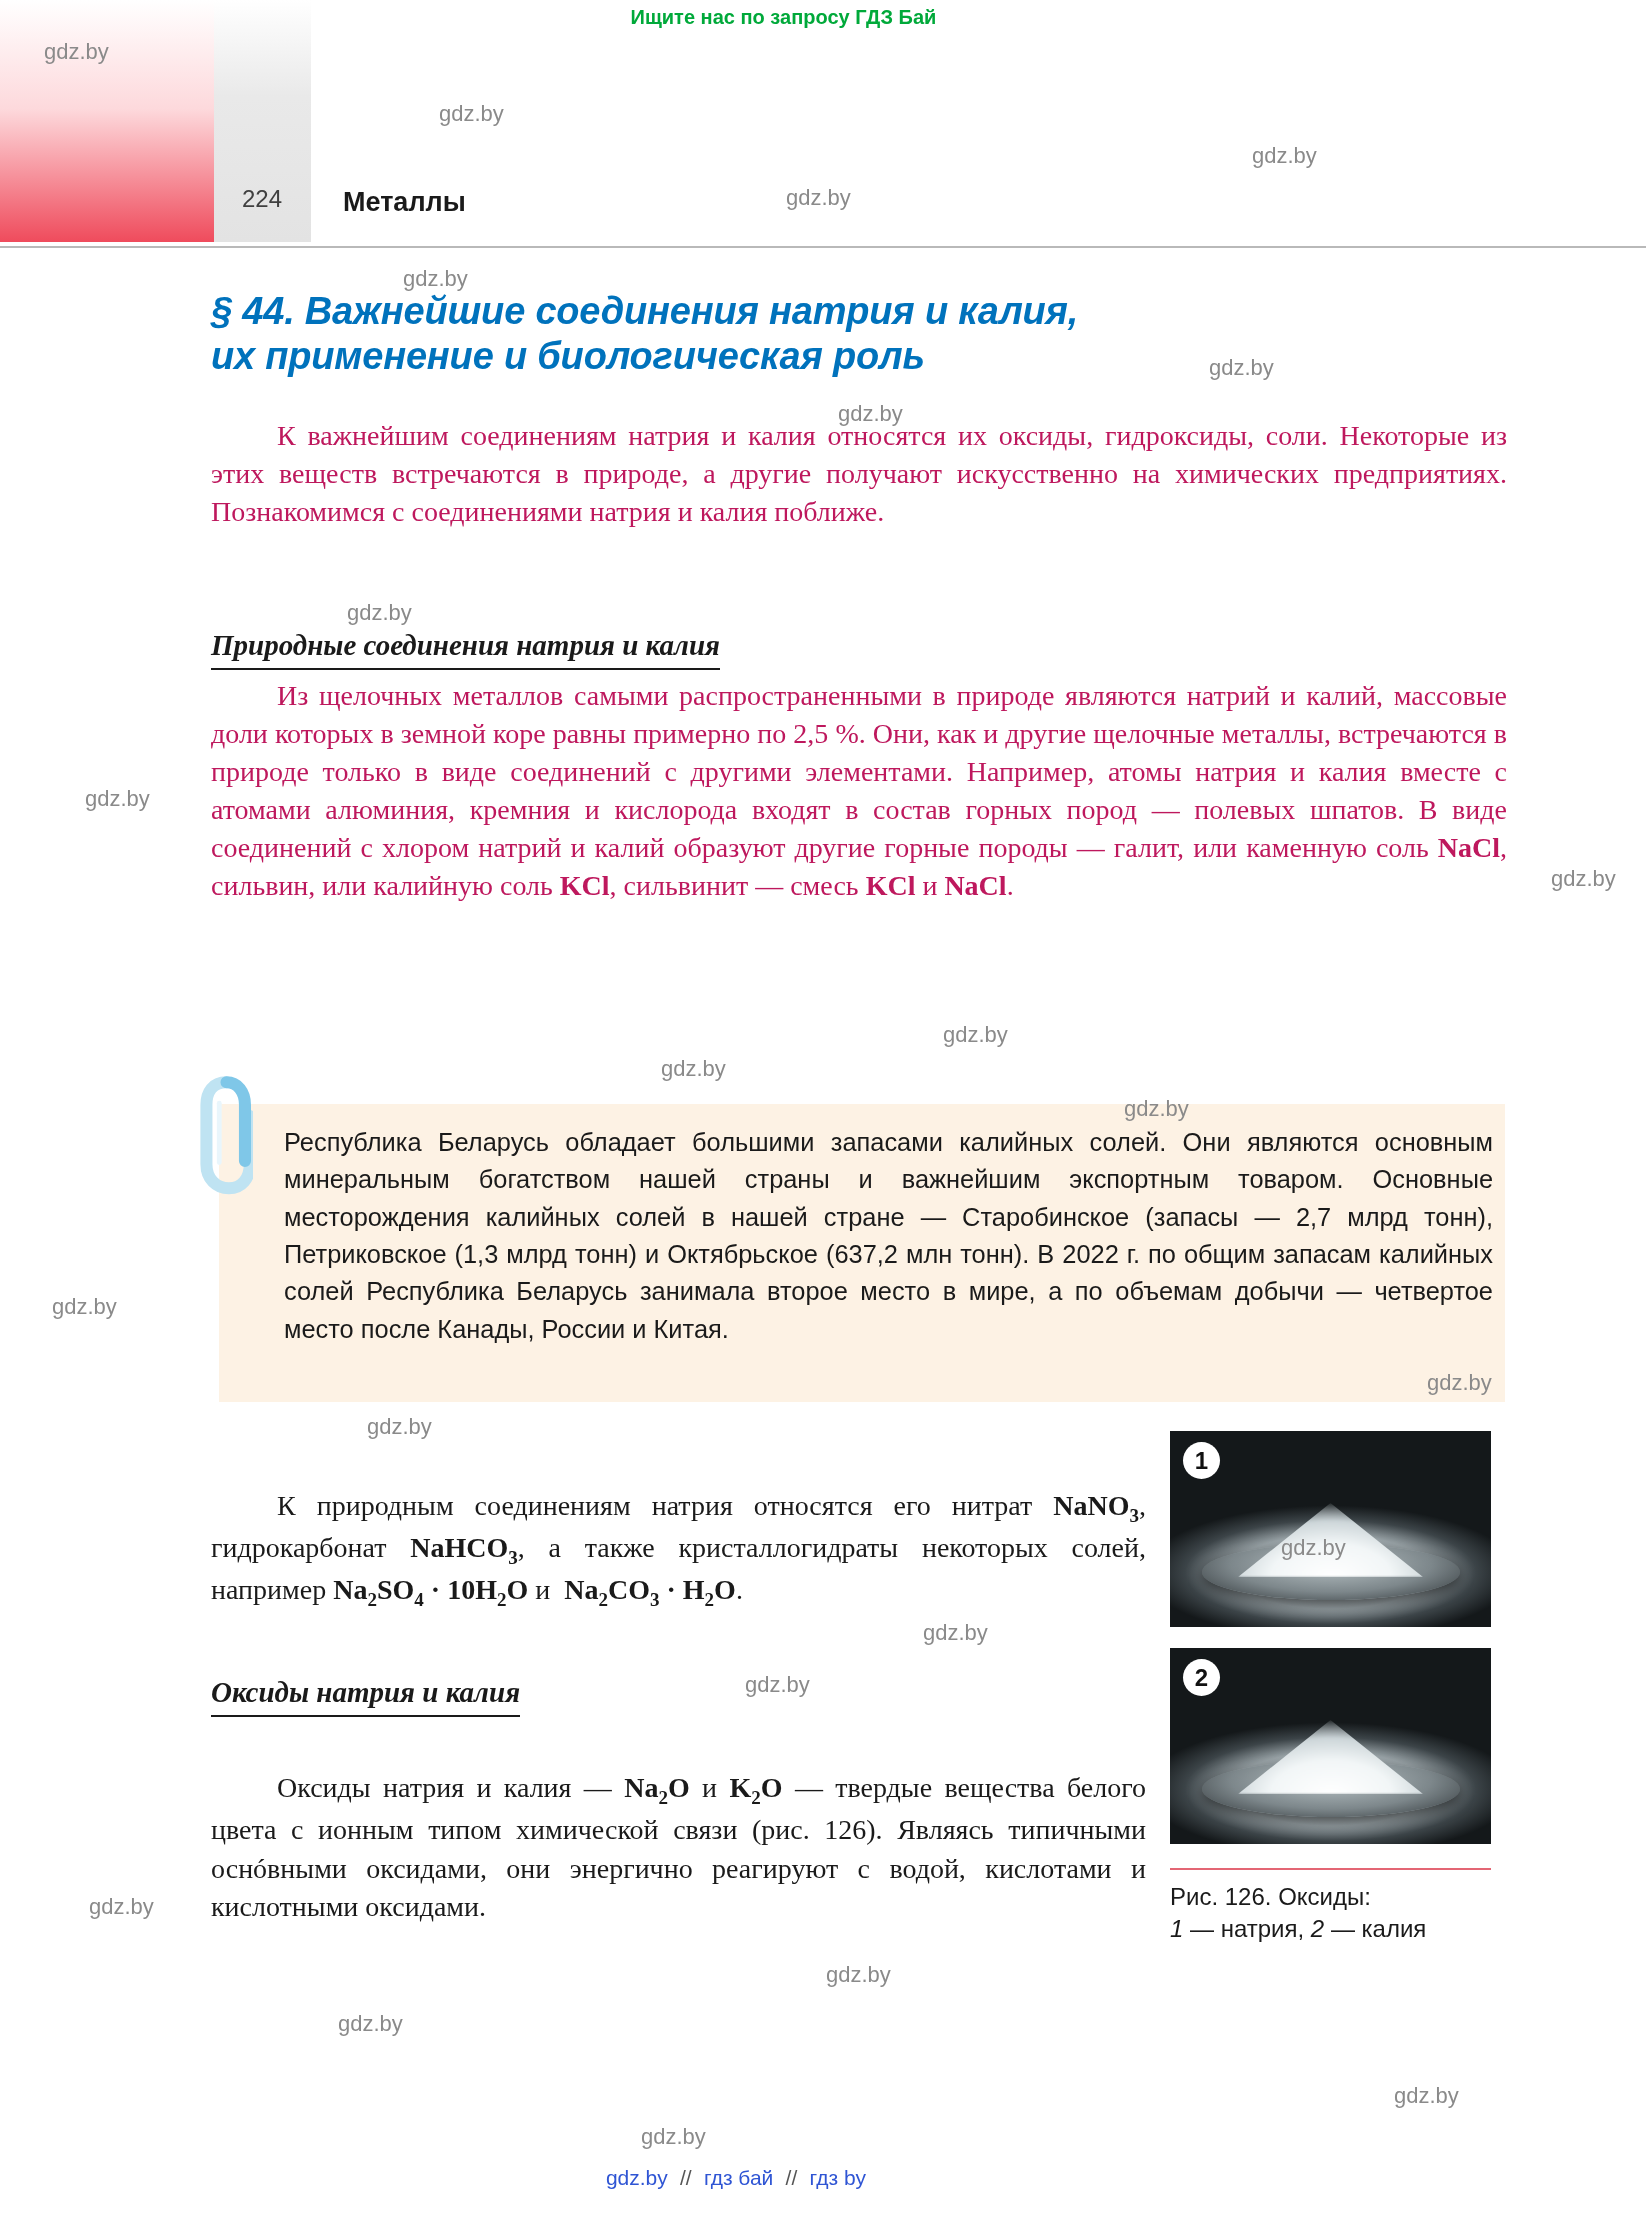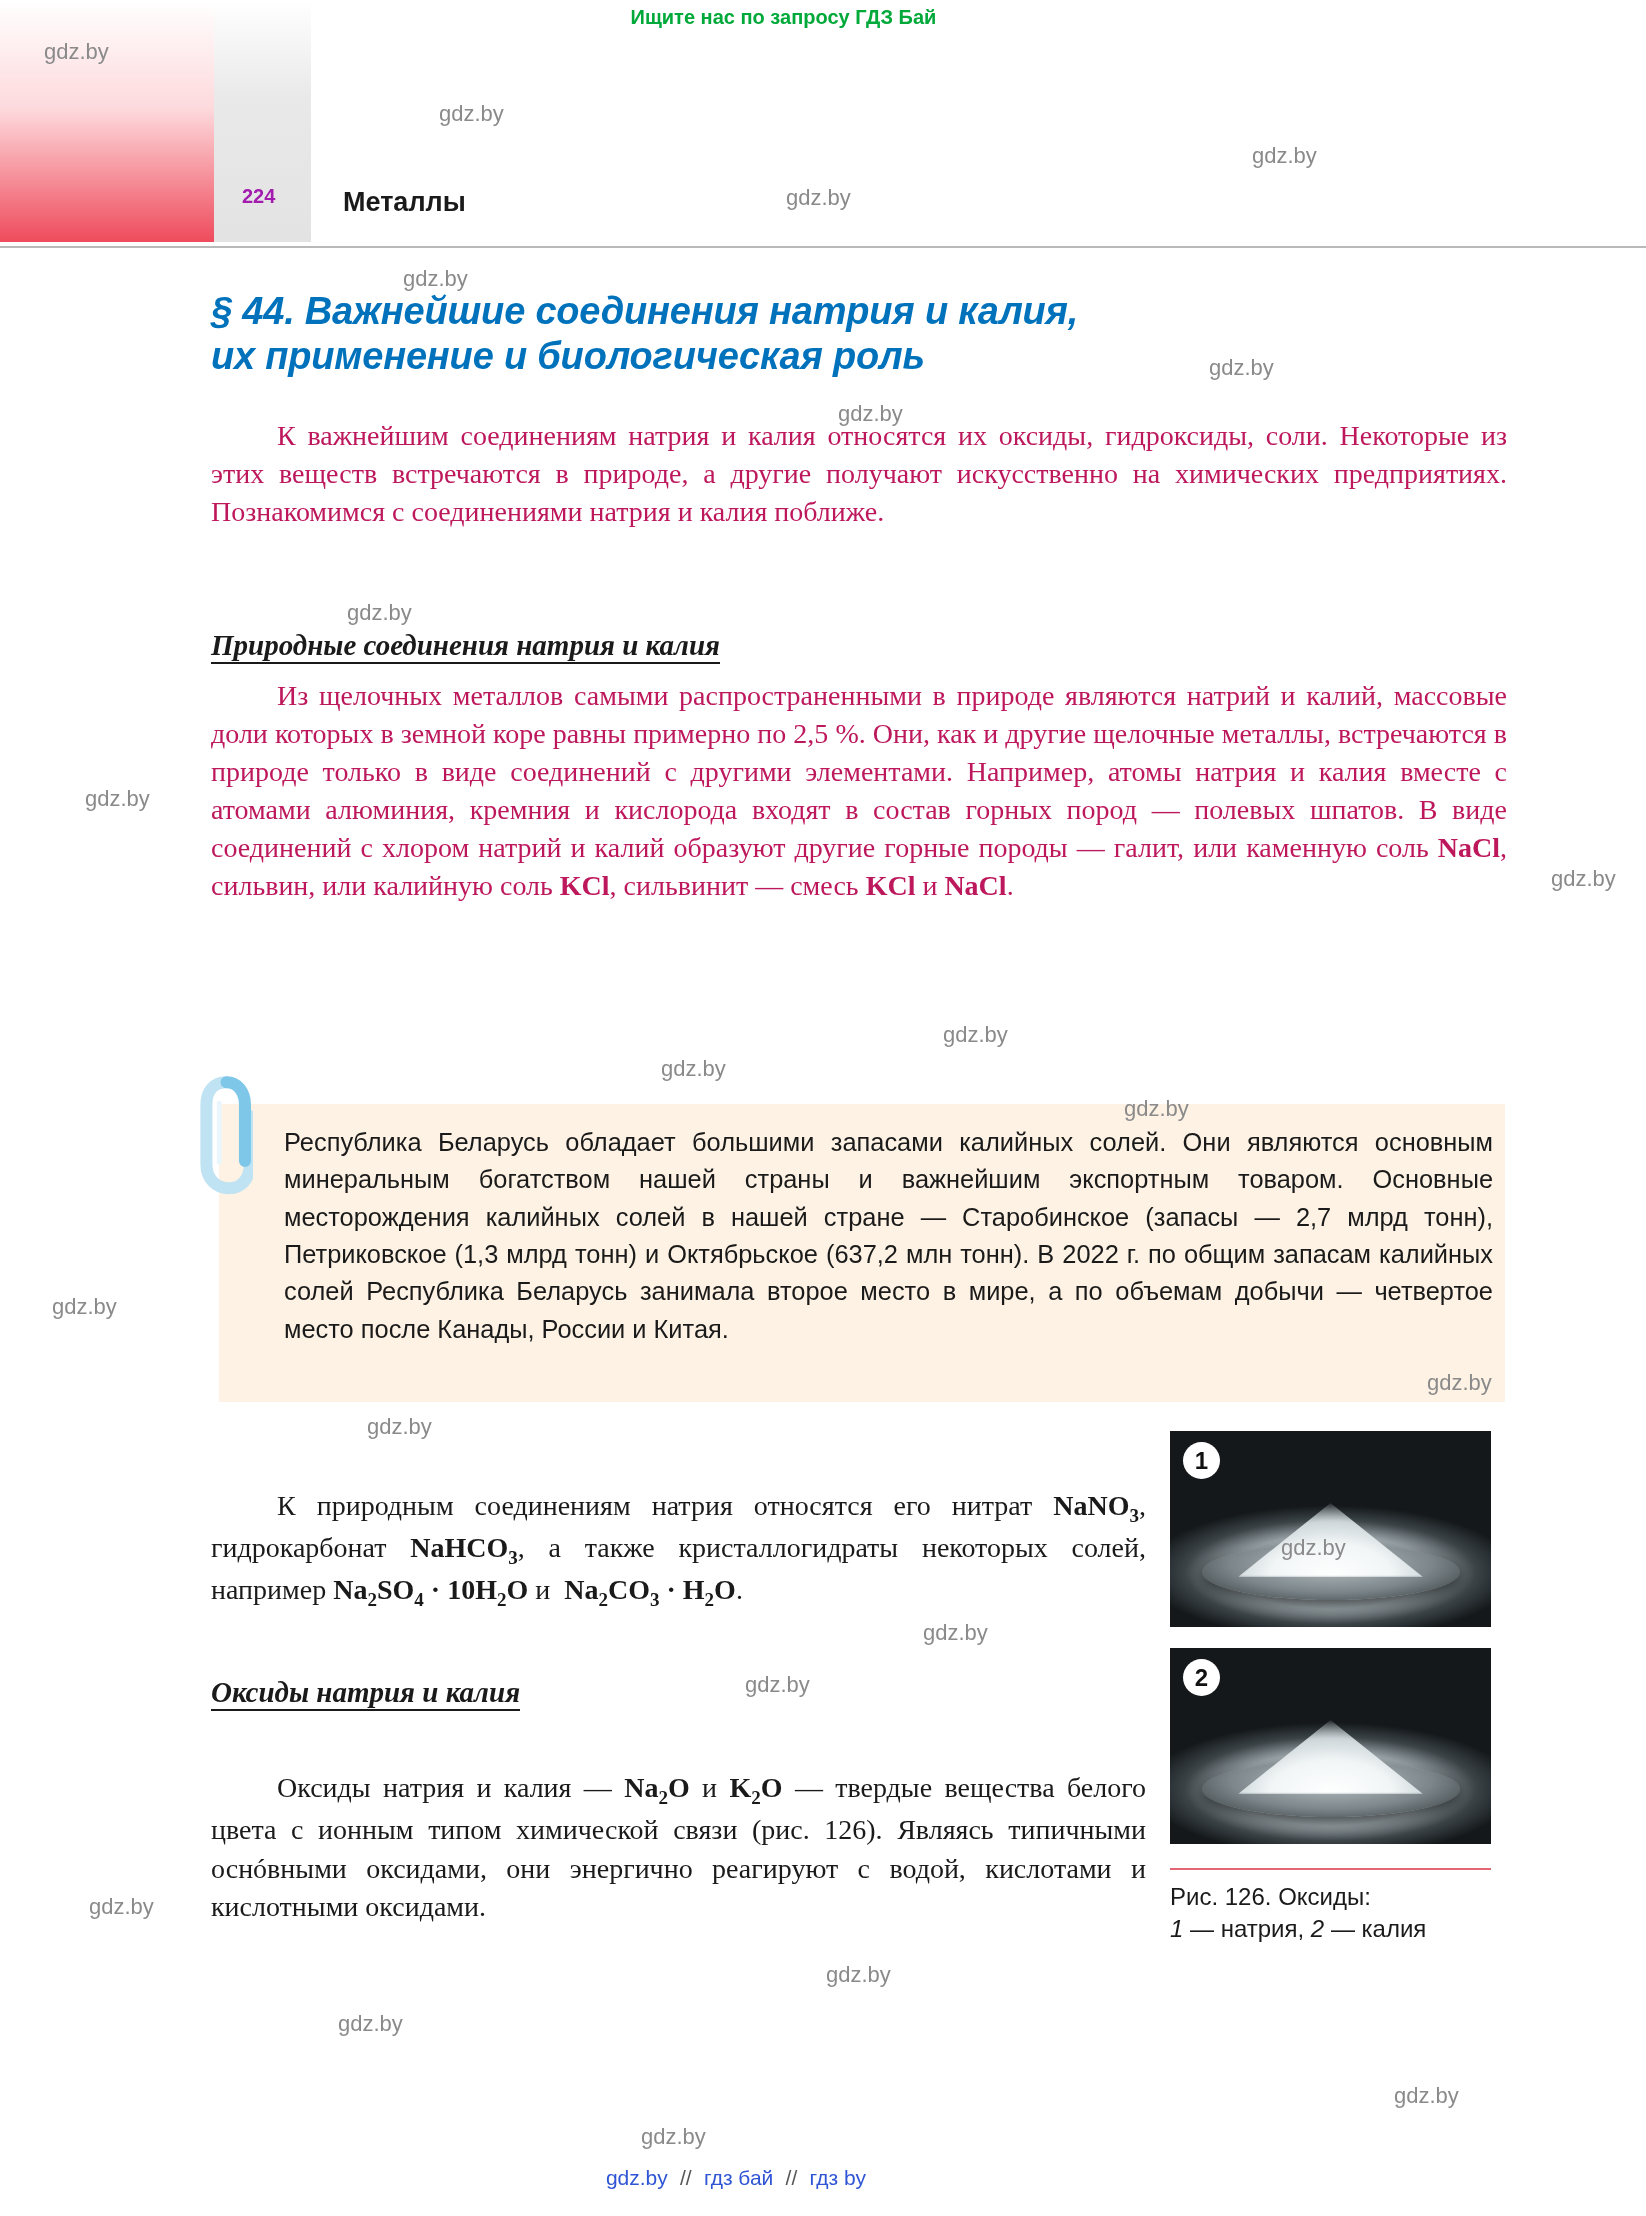--- a/index.html
+++ b/index.html
@@ -59,23 +59,23 @@
     left: 0;
     width: 1647px;
     height: 2.4px;
     background: #b9b9b9;
   }
   .page-number {
     position: absolute;
     top: 185px;
     left: 242px;
     font-family: "Liberation Sans", sans-serif;
-    font-weight: bold;
-    font-size: 20px;
-    color: #a21caf;
+    font-weight: normal;
+    font-size: 24px;
+    color: #404040;
   }
   .chapter-title {
     position: absolute;
     top: 187px;
     left: 343px;
     font-family: "Liberation Sans", sans-serif;
     font-weight: bold;
     font-size: 27px;
     color: #1a1a1a;
   }
@@ -113,21 +113,21 @@
 
   .subhead {
     position: absolute;
     left: 211px;
     font-family: "Liberation Serif", serif;
     font-style: italic;
     font-weight: bold;
     font-size: 29px;
     color: #1a1a1a;
     border-bottom: 2.4px solid #1a1a1a;
-    padding-bottom: 0;
+    padding-bottom: 6px;
   }
   .subhead1 { top: 629px; }
   .subhead2 { top: 1676px; }
 
   .para2 { top: 677px; }
 
   sub { font-size: 0.68em; }
 
   .formula { font-weight: bold; }
 

